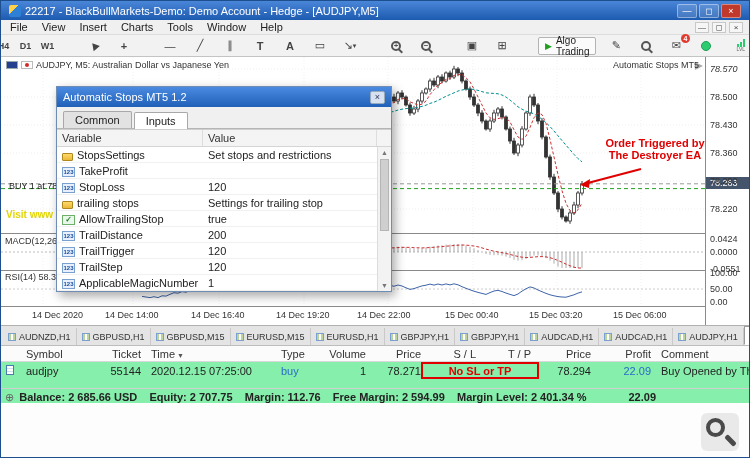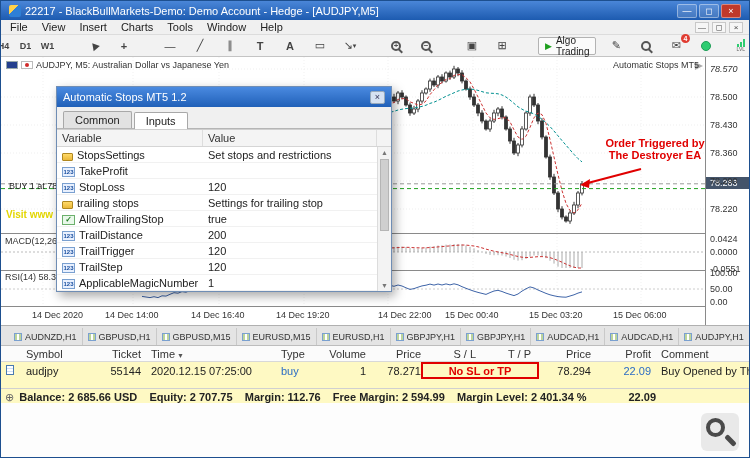--- a/index.html
+++ b/index.html
@@ -78,27 +78,27 @@
   .picon{flex:0 0 auto;display:inline-flex;align-items:center;justify-content:center;}
   .icon-folder{width:11px;height:8px;background:linear-gradient(#ffd968,#eab83a);border:1px solid #b08820;border-radius:1px;}
   .icon-num{width:13px;height:10px;background:#e8f0fe;border:1px solid #7aa0d0;color:#1a50a0;font-size:6px;font-weight:bold;}
   .icon-bool{width:13px;height:10px;background:#e9f8ea;border:1px solid #6cb06c;color:#1c7a1c;font-size:8px;font-weight:bold;}
   .dscroll{position:absolute;right:0;top:0;bottom:0;width:14px;background:#f3f3f3;border-left:1px solid #dcdcdc;}
   .dscroll-arrow{position:absolute;left:0;width:13px;height:11px;font-size:7px;color:#777;display:flex;align-items:center;justify-content:center;}
   .dscroll-arrow.up{top:0;}.dscroll-arrow.down{bottom:0;}
   .dscroll-thumb{position:absolute;left:2px;right:2px;top:12px;height:72px;background:#cfcfcf;border:1px solid #b5b5b5;}
 
   
-  .chart-tabs{position:absolute;top:324px;left:0;width:750px;height:20px;background:#e4e4e4;border-top:1px solid #b0b0b0;display:flex;align-items:flex-end;padding-left:8px;}
+  .chart-tabs{position:absolute;top:324px;left:0;width:750px;height:20px;background:#e4e4e4;border-top:1px solid #b0b0b0;display:flex;align-items:flex-end;padding-left:2px;}
   .chart-tab{height:17px;padding:0 5px;display:flex;align-items:center;gap:3px;font-size:9px;color:#333;border-right:1px solid #c9c9c9;background:#e4e4e4;white-space:nowrap;}
   .chart-tab.active{background:#fff;border:1px solid #9a9a9a;border-bottom:1px solid #fff;height:19px;}
   .tab-chart-icon{width:8px;height:8px;border:1px solid #7aa0d0;background:repeating-linear-gradient(90deg,#bcd49c 0 2px,#fff 2px 4px);display:inline-block;}
 
   
-  .trade-panel{position:absolute;top:344px;left:0;width:750px;background:#fef9c3;border-top:1px solid #bdbdbd;}
+  .trade-panel{position:absolute;top:344px;left:0;width:750px;background:#86efac;border-top:1px solid #bdbdbd;}
   .trade-grid{display:grid;grid-template-columns:20px 70px 55px 130px 45px 50px 55px 55px 55px 60px 60px 1fr;}
   .trade-header{height:16px;background:#fbfbfb;border-bottom:1px solid #d8d8d8;align-items:center;}
   .tcell{padding:0 5px;font-size:11px;white-space:nowrap;overflow:hidden;}
   .tcell.right{text-align:right;}
   .tcell.h{color:#333;}
   .sort-caret{font-size:7px;color:#555;}
   .trade-row-wrap{position:relative;height:17px;}
   .trade-row{height:17px;align-items:center;}
   .buy-type{color:#2b6cc4;}
   .profit{color:#2b6cc4;}
@@ -638,21 +638,21 @@
         <span class="scale-label" style="top: 206.53px;">-0.0551</span>
         <span class="scale-label" style="top: 211px;">100.00</span>
         <span class="scale-label" style="top: 227px;">50.00</span>
         <span class="scale-label" style="top: 240px;">0.00</span>
       </div>
     <div class="time-axis">
         <span class="time-label" style="left: 14px; margin-left: 17px;">14 Dec 2020</span>
         <span class="time-label" style="left: 104px;">14 Dec 14:00</span>
         <span class="time-label" style="left: 190px;">14 Dec 16:40</span>
         <span class="time-label" style="left: 275px;">14 Dec 19:20</span>
-        <span class="time-label" style="left: 377px;">14 Dec 22:00</span>
+        <span class="time-label" style="left: 356px;">14 Dec 22:00</span>
         <span class="time-label" style="left: 444px;">15 Dec 00:40</span>
         <span class="time-label" style="left: 528px;">15 Dec 03:20</span>
         <span class="time-label" style="left: 612px;">15 Dec 06:00</span>
       </div>
   </div>
 
   <div class="dialog">
     <div class="dialog-title">
       <span>Automatic Stops MT5 1.2</span>
       <span class="dialog-close">×</span>

